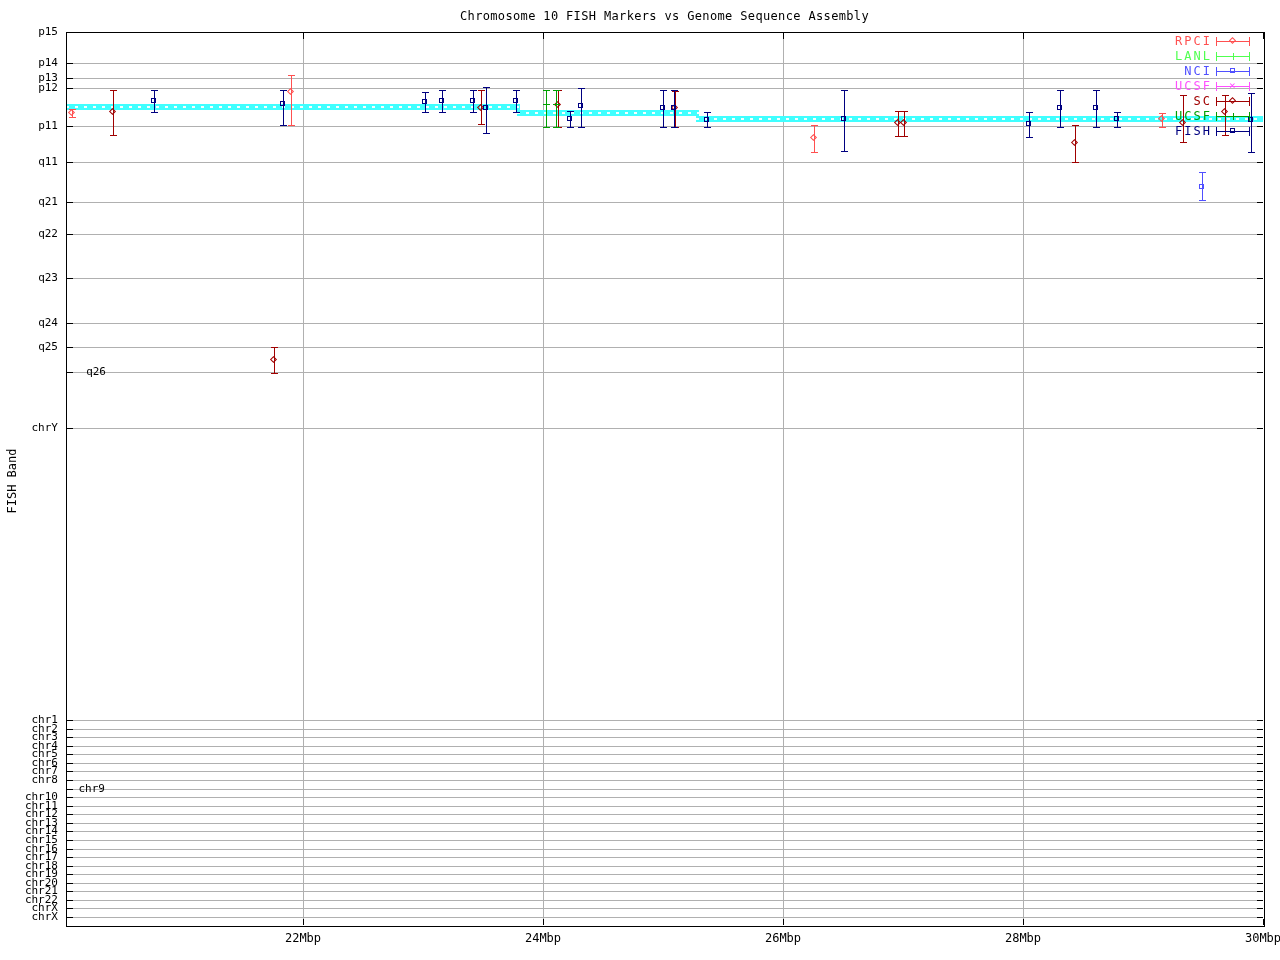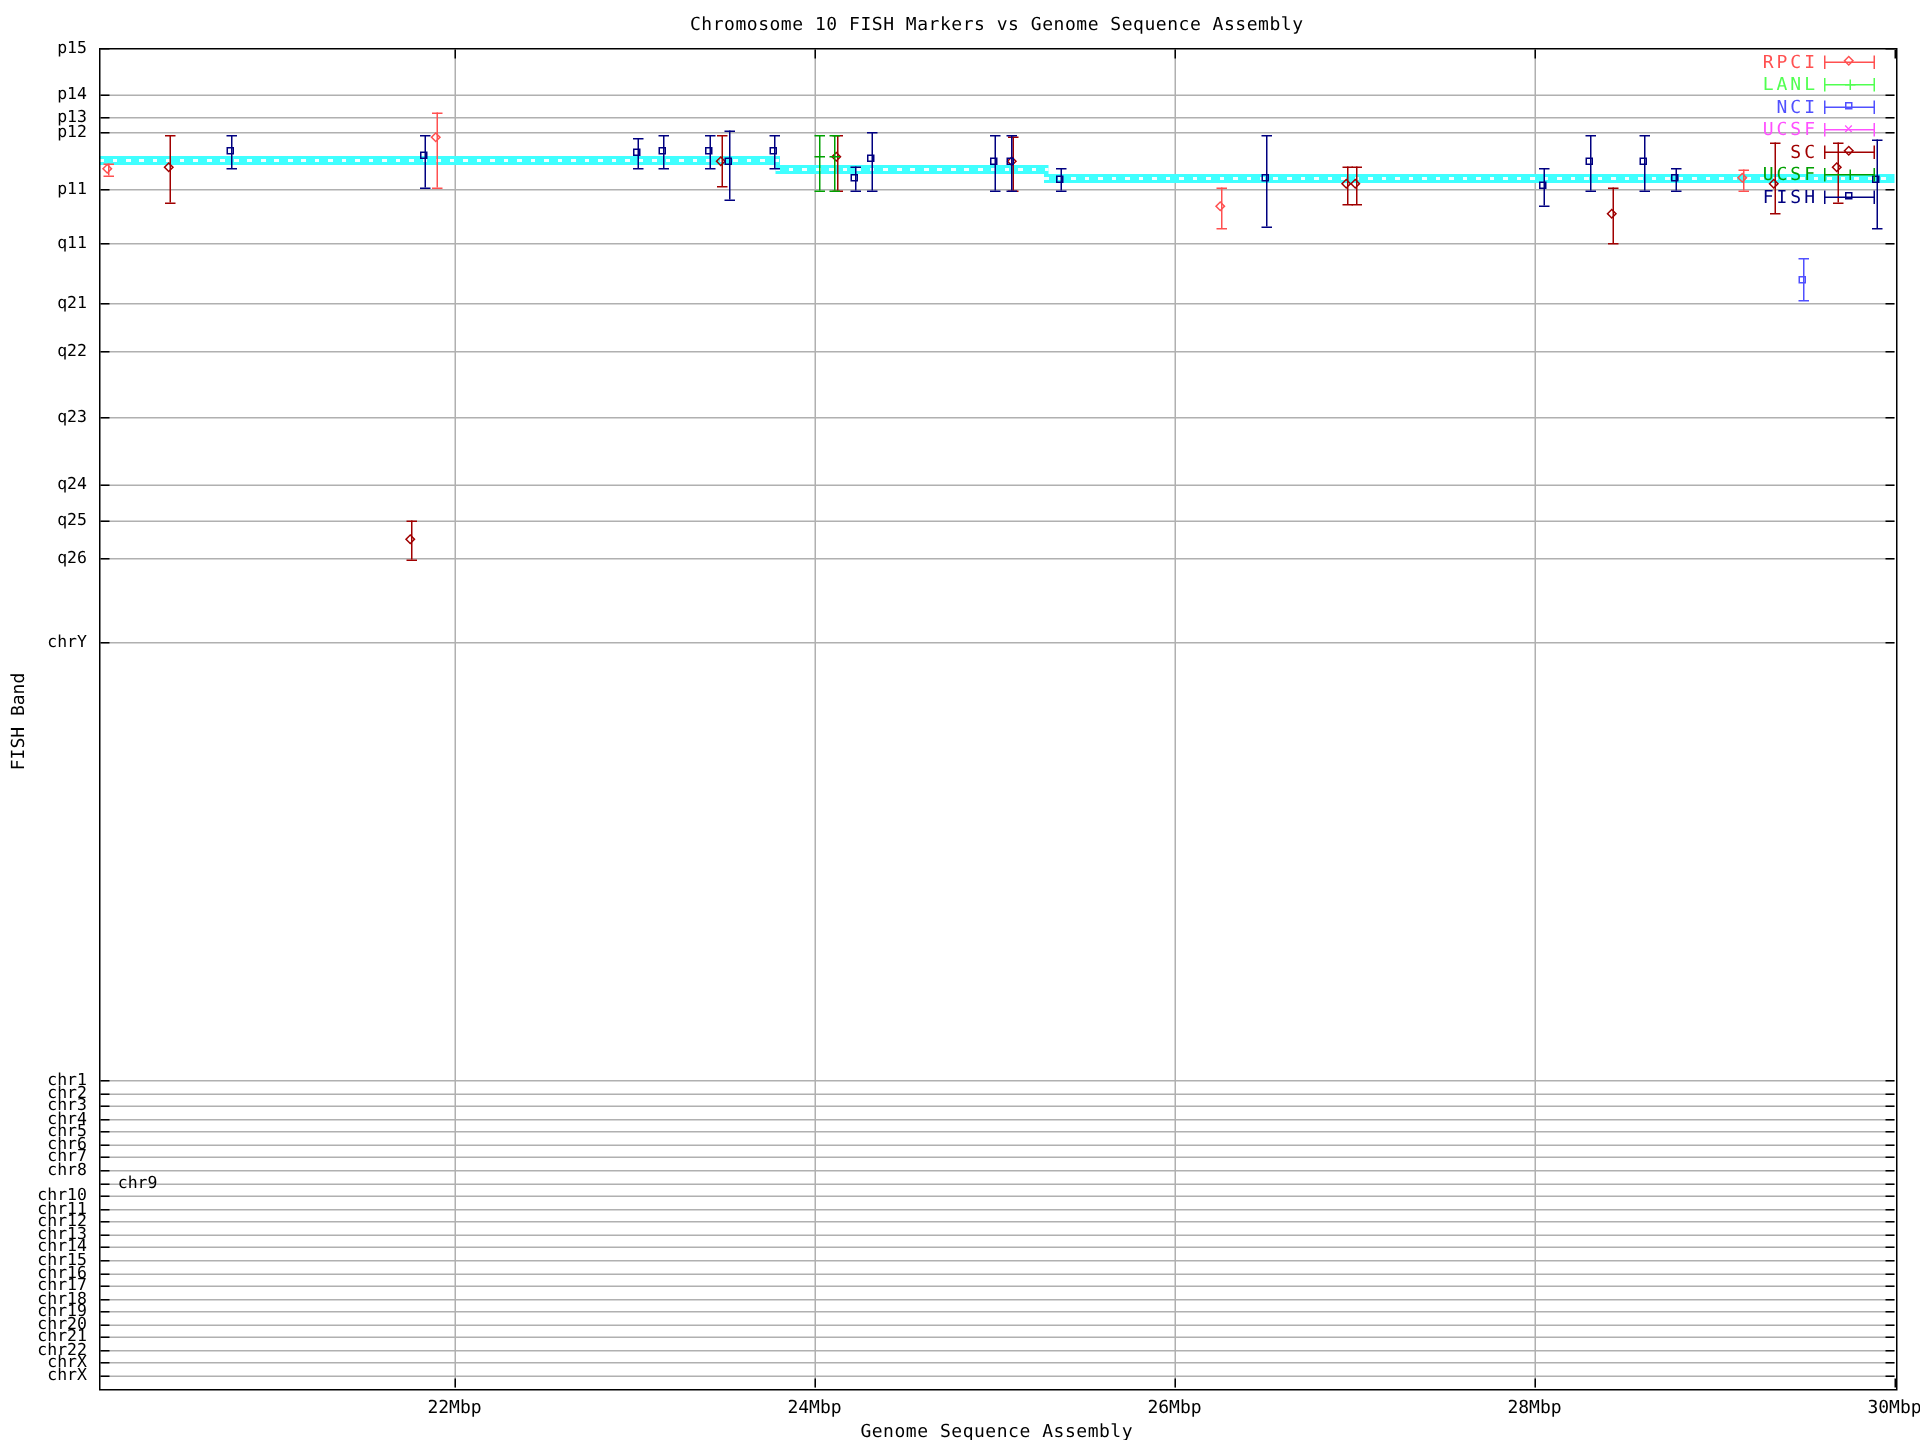--- a/index.html
+++ b/index.html
@@ -26,21 +26,20 @@
   .mk-tick-h { width:7px; height:1px; }
   .mk-tick-v { width:1px; height:7px; }
   .legend-label { font-size:12px; letter-spacing:2px; text-align:right; line-height:13px; height:13px; }
 </style>
 </head>
 <body>
 
 <div id="chart">
   <div id="title" class="abs">Chromosome 10 FISH Markers vs Genome Sequence Assembly</div>
   <div id="ylabel" class="abs">FISH Band</div>
-  <div id="xlabel" class="abs">Genome Sequence Assembly</div>
 <div class="abs gridline-h" style="left: 67px; top: 63px; width: 1196px; height: 1px;"></div>
     <div class="abs gridline-h" style="left: 67px; top: 78px; width: 1196px; height: 1px;"></div>
     <div class="abs gridline-h" style="left: 67px; top: 88px; width: 1196px; height: 1px;"></div>
     <div class="abs gridline-h" style="left: 67px; top: 126px; width: 1196px; height: 1px;"></div>
     <div class="abs gridline-h" style="left: 67px; top: 162px; width: 1196px; height: 1px;"></div>
     <div class="abs gridline-h" style="left: 67px; top: 202px; width: 1196px; height: 1px;"></div>
     <div class="abs gridline-h" style="left: 67px; top: 234px; width: 1196px; height: 1px;"></div>
     <div class="abs gridline-h" style="left: 67px; top: 278px; width: 1196px; height: 1px;"></div>
     <div class="abs gridline-h" style="left: 67px; top: 323px; width: 1196px; height: 1px;"></div>
     <div class="abs gridline-h" style="left: 67px; top: 347px; width: 1196px; height: 1px;"></div>
@@ -110,21 +109,21 @@
     <div class="abs tickmark" style="left: 1257px; top: 234px; width: 6px; height: 1px;"></div>
     <div class="abs ytick-label" style="top: 272px;">q23</div>
     <div class="abs tickmark" style="left: 67px; top: 278px; width: 6px; height: 1px;"></div>
     <div class="abs tickmark" style="left: 1257px; top: 278px; width: 6px; height: 1px;"></div>
     <div class="abs ytick-label" style="top: 317px;">q24</div>
     <div class="abs tickmark" style="left: 67px; top: 323px; width: 6px; height: 1px;"></div>
     <div class="abs tickmark" style="left: 1257px; top: 323px; width: 6px; height: 1px;"></div>
     <div class="abs ytick-label" style="top: 341px;">q25</div>
     <div class="abs tickmark" style="left: 67px; top: 347px; width: 6px; height: 1px;"></div>
     <div class="abs tickmark" style="left: 1257px; top: 347px; width: 6px; height: 1px;"></div>
-    <div class="abs ytick-label" style="top: 366px;">q26</div>
+    <div class="abs ytick-label" style="top: 366px; padding-left: 48px;">q26</div>
     <div class="abs tickmark" style="left: 67px; top: 372px; width: 6px; height: 1px;"></div>
     <div class="abs tickmark" style="left: 1257px; top: 372px; width: 6px; height: 1px;"></div>
     <div class="abs ytick-label" style="top: 422px;">chrY</div>
     <div class="abs tickmark" style="left: 67px; top: 428px; width: 6px; height: 1px;"></div>
     <div class="abs tickmark" style="left: 1257px; top: 428px; width: 6px; height: 1px;"></div>
     <div class="abs ytick-label" style="top: 714px;">chr1</div>
     <div class="abs tickmark" style="left: 67px; top: 720px; width: 6px; height: 1px;"></div>
     <div class="abs tickmark" style="left: 1257px; top: 720px; width: 6px; height: 1px;"></div>
     <div class="abs ytick-label" style="top: 723px;">chr2</div>
     <div class="abs tickmark" style="left: 67px; top: 729px; width: 6px; height: 1px;"></div>

